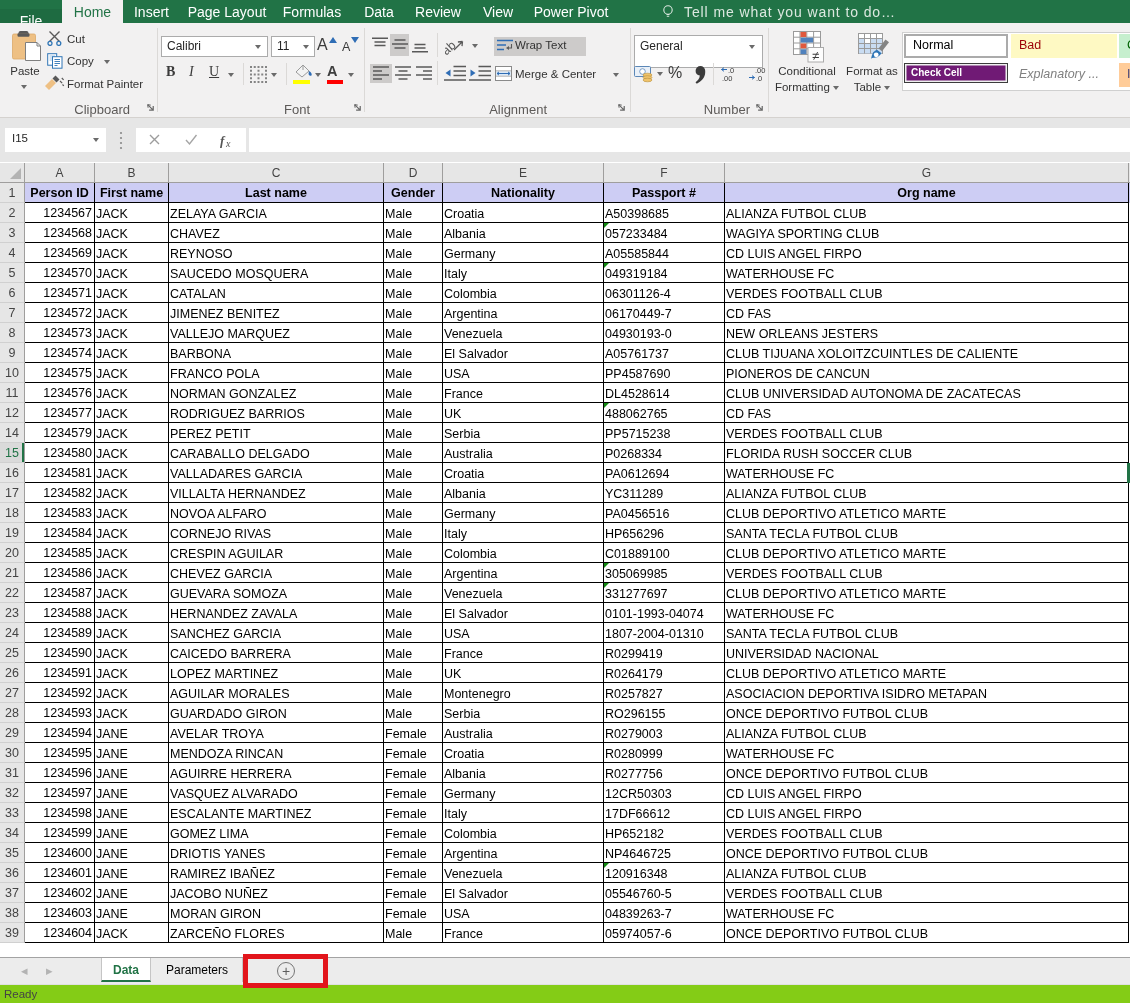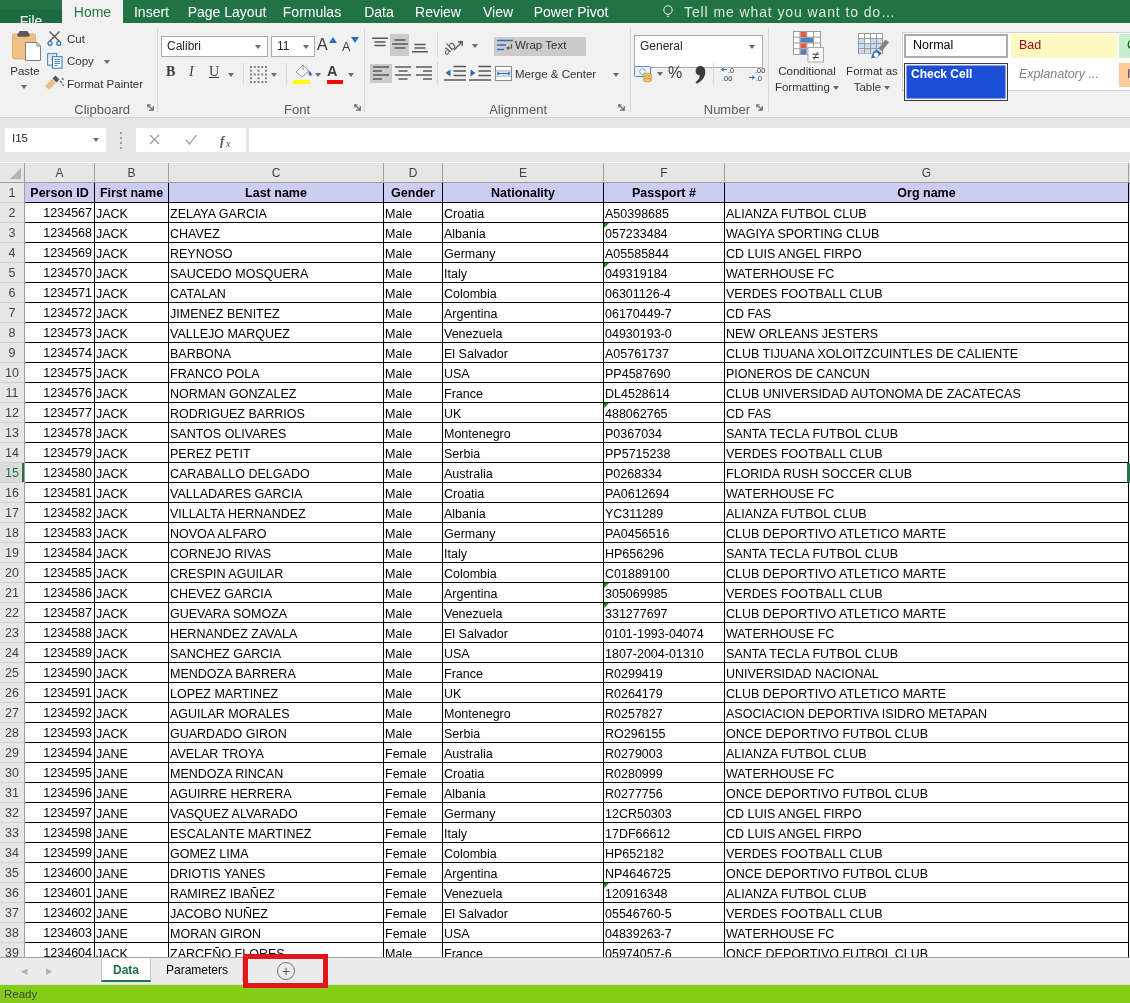--- a/index.html
+++ b/index.html
@@ -340,21 +340,21 @@
 <div style="position:absolute;left:902px;top:9px;width:228px;height:59px;background:#fff;border:1px solid #d0d0d0;border-right:none;"></div>
 <div style="position:absolute;left:904px;top:11px;width:104px;height:24px;background:#fff;border:2px solid #ababab;font-size:12.5px;color:#000;">
         <span style="position:absolute;left:7px;top:2px;">Normal</span>
       </div>
 <div style="position:absolute;left:1011px;top:11px;width:106px;height:24px;background:#fef9c3;font-size:12.5px;color:#9c0006;">
         <span style="position:absolute;left:8px;top:4px;">Bad</span>
       </div>
 <div style="position:absolute;left:1119px;top:11px;width:11px;height:24px;background:#c6efce;font-size:12.5px;color:#006100;">
         <span style="position:absolute;left:8px;top:4px;">G</span>
       </div>
-<div style="position:absolute;left:904px;top:40px;width:104px;height:38px;background:#1d4ed8;border:1px solid #3c3c3c;box-shadow:inset 0 0 0 1.5px #f0f0f0;font-size:12px;color:#fff;font-weight:bold;">
+<div style="position:absolute;left:904px;top:40px;width:104px;height:20px;background:#701a75;border:1px solid #3c3c3c;box-shadow:inset 0 0 0 1.5px #f0f0f0;font-size:10px;color:#fff;font-weight:bold;">
         <span style="position:absolute;left:6px;top:3px;">Check Cell</span>
       </div>
 <div style="position:absolute;left:1011px;top:40px;width:106px;height:24px;background:#fff;font-size:12.5px;color:#808080;font-style:italic;">
         <span style="position:absolute;left:8px;top:4px;">Explanatory ...</span>
       </div>
 <div style="position:absolute;left:1119px;top:40px;width:11px;height:24px;background:#ffcc99;font-size:12.5px;color:#3f3f76;">
         <span style="position:absolute;left:8px;top:4px;">In</span>
       </div>
 <div class="glabel" style="left:1052px;">Styles</div>
 
@@ -537,31 +537,20 @@
             <td class="num">1234577</td>
             <td>JACK</td>
             <td>RODRIGUEZ BARRIOS</td>
             <td>Male</td>
             <td>UK</td>
             <td class="pp"><i class="tri"></i>488062765</td>
             <td>CD FAS</td>
             <td class="sliver"></td>
           </tr>
 <tr>
-            <td class="rh">13</td>
-            <td class="num">1234578</td>
-            <td>JACK</td>
-            <td>SANTOS OLIVARES</td>
-            <td>Male</td>
-            <td>Montenegro</td>
-            <td class="pp">P0367034</td>
-            <td>SANTA TECLA FUTBOL CLUB</td>
-            <td class="sliver"></td>
-          </tr>
-<tr>
             <td class="rh">14</td>
             <td class="num">1234579</td>
             <td>JACK</td>
             <td>PEREZ PETIT</td>
             <td>Male</td>
             <td>Serbia</td>
             <td class="pp">PP5715238</td>
             <td>VERDES FOOTBALL CLUB</td>
             <td class="sliver"></td>
           </tr>
@@ -672,21 +661,21 @@
             <td>Male</td>
             <td>USA</td>
             <td class="pp">1807-2004-01310</td>
             <td>SANTA TECLA FUTBOL CLUB</td>
             <td class="sliver"></td>
           </tr>
 <tr>
             <td class="rh">25</td>
             <td class="num">1234590</td>
             <td>JACK</td>
-            <td>MENDOZA BARRERA</td>
+            <td>CAICEDO BARRERA</td>
             <td>Male</td>
             <td>France</td>
             <td class="pp">R0299419</td>
             <td>UNIVERSIDAD NACIONAL</td>
             <td class="sliver"></td>
           </tr>
 <tr>
             <td class="rh">26</td>
             <td class="num">1234591</td>
             <td>JACK</td>

